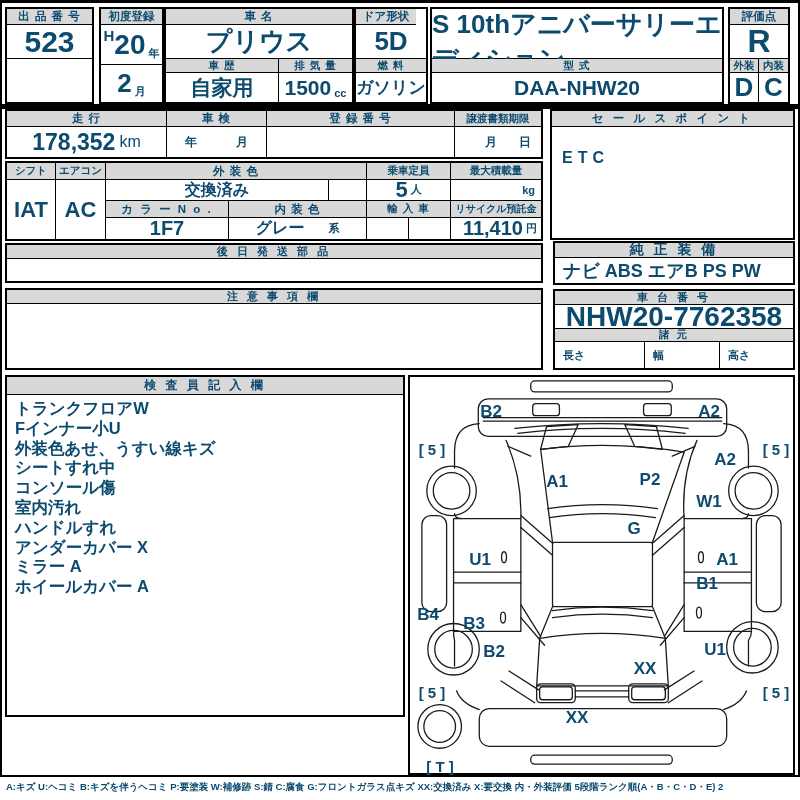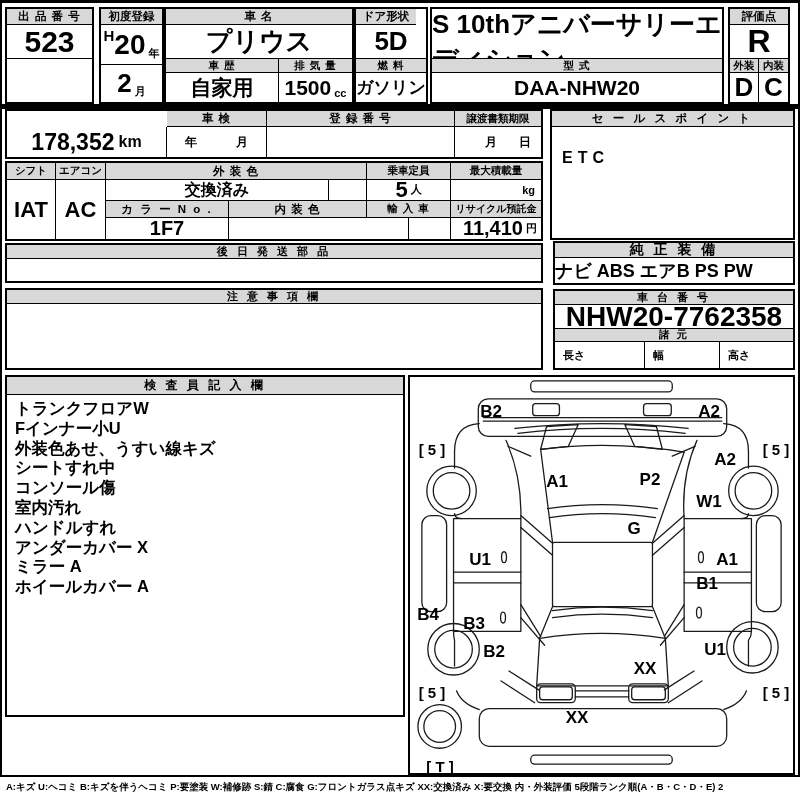--- a/index.html
+++ b/index.html
@@ -1,17 +1,17 @@
 <!DOCTYPE html>
 <html><head>
 <meta charset="utf-8">
 <style>
   html,body{margin:0;padding:0;background:#fff;}
   #sheet{position:relative;width:800px;height:800px;background:#fff;
-         font-family:"Liberation Sans","DejaVu Sans",sans-serif;color:#000000;overflow:hidden;}
+         font-family:"Liberation Sans","DejaVu Sans",sans-serif;color:#0c4a6e;overflow:hidden;}
   .abs{position:absolute;box-sizing:border-box;}
   .box{position:absolute;box-sizing:border-box;border:2px solid #000;background:#fff;}
   .hdr{background:#d8d8d8;border-bottom:1.5px solid #000;font-weight:bold;font-size:11.5px;
        display:flex;align-items:center;justify-content:center;letter-spacing:1px;box-sizing:border-box;}
   .cell{display:flex;align-items:center;justify-content:center;font-weight:bold;box-sizing:border-box;} .bb{border-bottom:1.5px solid #000;} .br{border-right:1.5px solid #000;}
   .unit{font-size:11px;font-weight:bold;margin-left:3px;align-self:flex-end;padding-bottom:3px;}
   .frame{position:absolute;left:0;top:0;width:800px;height:777px;border:2px solid #000;border-top-width:3px;box-sizing:border-box;}
   .band{position:absolute;left:0;top:104px;width:800px;height:5px;background:#000;}
   .dlabel{position:absolute;transform:translate(-50%,-50%);font-weight:bold;font-size:17px;white-space:nowrap;}
   .dbracket{font-size:15px;}
@@ -71,26 +71,27 @@
   <div class="box" style="left:728px;top:7px;width:62px;height:97px">
     <div class="hdr abs" style="left:0;top:0;width:58px;height:16px;letter-spacing:0">評価点</div>
     <div class="cell abs bb" style="left:0;top:16px;width:58px;height:34px;font-size:32px">R</div>
     <div class="hdr abs br" style="left:0;top:50px;width:29px;height:14px;font-size:10.5px;letter-spacing:0">外装</div>
     <div class="hdr abs" style="left:29px;top:50px;width:29px;height:14px;font-size:10.5px;letter-spacing:0">内装</div>
     <div class="cell abs br" style="left:0;top:64px;width:29px;height:29px;font-size:26px">D</div>
     <div class="cell abs" style="left:29px;top:64px;width:29px;height:29px;font-size:26px">C</div>
   </div>
 
   <div class="box" style="left:5px;top:109px;width:538px;height:50px">
+    <div class="hdr abs br" style="left:0;top:0;width:160px;height:16px">走 行</div>
     <div class="hdr abs br" style="left:160px;top:0;width:100px;height:16px">車 検</div>
     <div class="hdr abs br" style="left:260px;top:0;width:188px;height:16px">登 録 番 号</div>
     <div class="hdr abs" style="left:448px;top:0;width:86px;height:16px;font-size:10.5px;letter-spacing:0">譲渡書類期限</div>
     <div class="cell abs br" style="left:0;top:16px;width:160px;height:30px">
       <span style="font-size:23px">178,352</span>
-      <span style="font-size:16px;font-weight:bold;margin-left:4px">km</span>
+      <span style="font-size:16px;font-weight:normal;margin-left:4px">km</span>
     </div>
     <div class="cell abs br" style="left:160px;top:16px;width:100px;height:30px;justify-content:space-between;padding:0 18px;font-size:12px">
       <span>年</span>
       <span>月</span>
     </div>
     <div class="cell abs br" style="left:260px;top:16px;width:188px;height:30px"></div>
     <div class="cell abs" style="left:448px;top:16px;width:86px;height:30px;justify-content:flex-end;gap:22px;padding-right:10px;font-size:12px">
       <span>月</span>
       <span>日</span>
     </div>
@@ -121,36 +122,40 @@
       <span></span>
       <span>kg</span>
     </div>
 
     <div class="hdr abs br" style="left:99px;top:38px;width:123px;height:17px;letter-spacing:2px">カ ラ ー N o .</div>
     <div class="hdr abs br" style="left:222px;top:38px;width:138px;height:17px">内 装 色</div>
     <div class="hdr abs br" style="left:360px;top:38px;width:84px;height:17px;font-size:10.5px">輸 入 車</div>
     <div class="hdr abs" style="left:444px;top:38px;width:90px;height:17px;font-size:10px;letter-spacing:0">リサイクル預託金</div>
 
     <div class="cell abs br" style="left:99px;top:55px;width:123px;height:21px;font-size:20px">1F7</div>
+    <div class="cell abs br" style="left:222px;top:55px;width:138px;height:21px">
+      <span style="font-size:16px">グレー</span>
+      <span style="font-size:11px;font-weight:bold;margin-left:24px">系</span>
+    </div>
     <div class="cell abs br" style="left:360px;top:55px;width:42px;height:21px"></div>
     <div class="cell abs br" style="left:402px;top:55px;width:42px;height:21px"></div>
     <div class="cell abs" style="left:444px;top:55px;width:90px;height:21px;justify-content:flex-end;padding-right:4px">
       <span style="font-size:20px">11,410</span>
       <span class="unit">円</span>
     </div>
   </div>
 
   <div class="box" style="left:5px;top:243px;width:538px;height:40px">
     <div class="hdr abs" style="left:0;top:0;width:534px;height:14px;font-size:11px;letter-spacing:3px">後 日 発 送 部 品</div>
     <div class="abs" style="left:0;top:14px;width:534px;height:22px"></div>
   </div>
 
   <div class="box" style="left:553px;top:241px;width:242px;height:44px">
     <div class="hdr abs" style="left:0;top:0;width:238px;height:15px;font-size:14px;letter-spacing:3px">純 正 装 備</div>
-    <div class="cell abs" style="left:0;top:15px;width:238px;height:25px;font-size:18px;justify-content:flex-start;">ナビ ABS エアB PS PW</div>
+    <div class="cell abs" style="left:0;top:15px;width:238px;height:25px;font-size:18px;justify-content:flex-start;padding-left:8px">ナビ ABS エアB PS PW</div>
   </div>
 
   <div class="box" style="left:5px;top:288px;width:538px;height:82px">
     <div class="hdr abs" style="left:0;top:0;width:534px;height:14px;font-size:11px;letter-spacing:3px">注 意 事 項 欄</div>
     <div class="abs" style="left:0;top:14px;width:534px;height:64px"></div>
   </div>
 
   <div class="box" style="left:553px;top:289px;width:242px;height:81px">
     <div class="hdr abs" style="left:0;top:0;width:238px;height:14px;font-size:11px;letter-spacing:3px">車 台 番 号</div>
     <div class="cell abs bb" style="left:0;top:14px;width:238px;height:24px;font-size:28px">NHW20-7762358</div>

